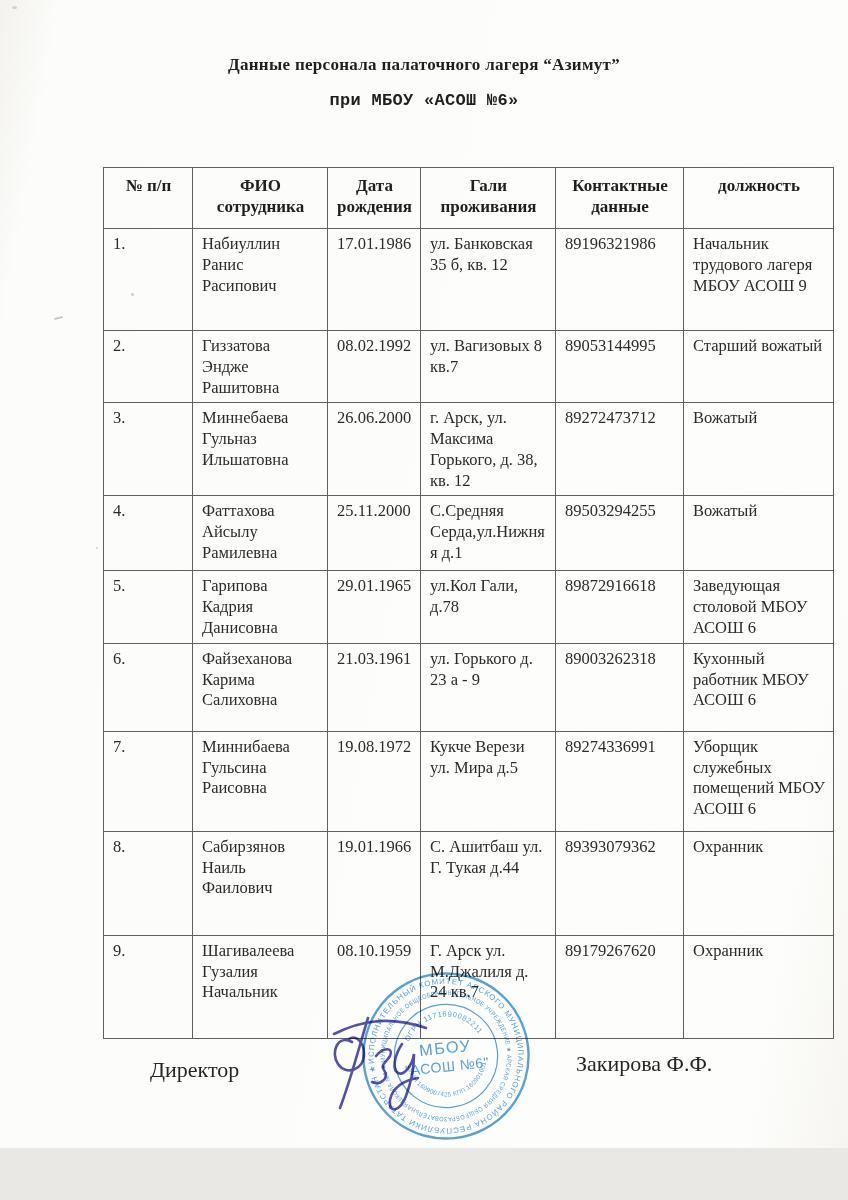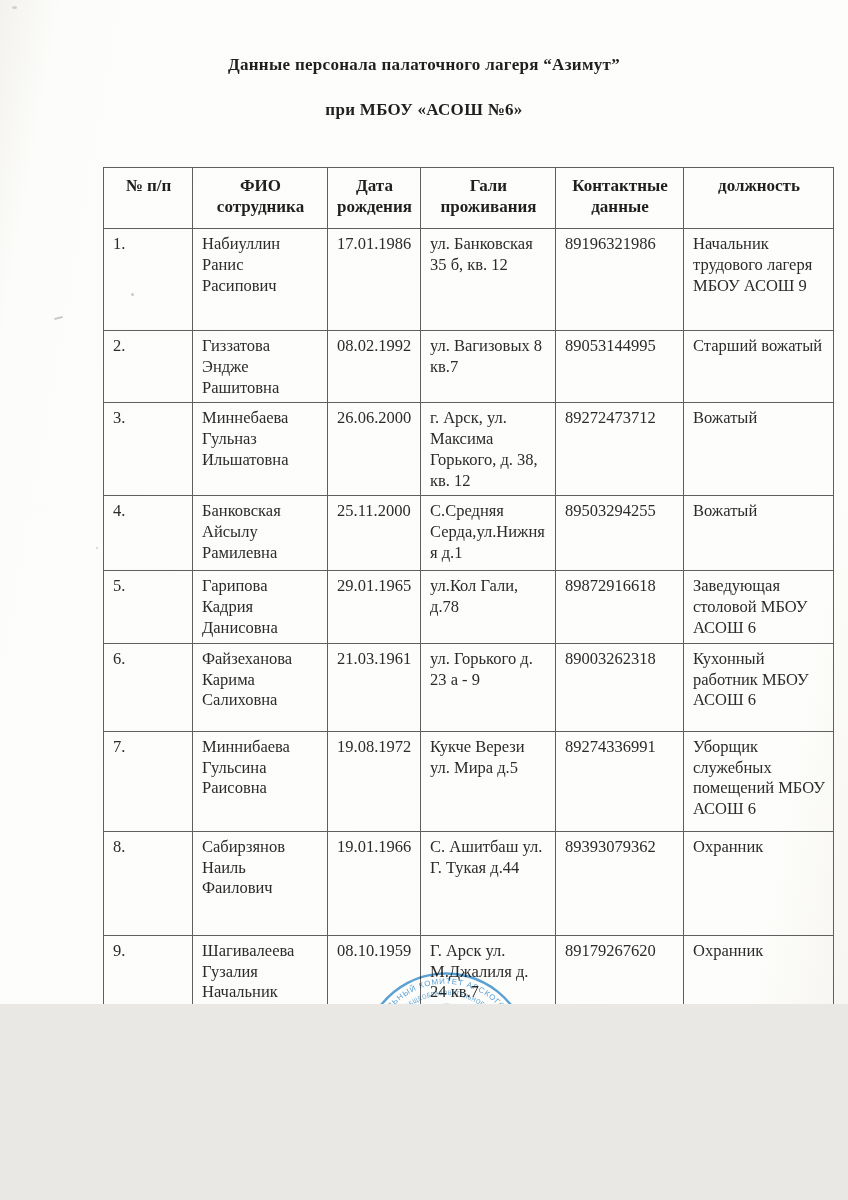--- a/index.html
+++ b/index.html
@@ -2,30 +2,30 @@
 <html><head>
 <meta charset="utf-8">
 <style>
   html,body { margin:0; padding:0; }
   body {
     width:848px; height:1200px;
     background:#e9e8e4;
     font-family:"Liberation Serif","DejaVu Serif",serif;
   }
   .page {
-    position:relative; width:848px; height:1004px; overflow:hidden;
+    position:relative; width:848px; height:1148px; overflow:hidden;
     background:linear-gradient(100deg,#f3f2ee 0%, #fcfcfa 6%, #fdfdfb 90%, #f6f5f1 100%);
     color:#262626;
   }
   .doc-title {
     position:absolute; left:0; width:100%; text-align:center;
     font-weight:bold; font-size:17px; letter-spacing:.3px; color:#1f1f1f;
   }
   .doc-title.line1 { top:55px; }
-  .doc-title.line2 { top:100px; }
+  .doc-title.line2 { top:91px;font-family:Liberation Mono, monospace; }
 
   table.personnel {
     position:absolute; left:103px; top:167px; width:730px;
     border-collapse:collapse; table-layout:fixed;
     font-size:16.5px; line-height:1.26; color:#2b2b2b;border-radius:16px;
   }
   table.personnel th, table.personnel td {
     border:1px solid #5f5f5f;
     vertical-align:top;
     padding:5px 8px 4px 9px;
@@ -118,21 +118,21 @@
       <tr class="rh-3">
         <td class="cell-num">3.</td>
         <td class="cell-name">Миннебаева Гульназ Ильшатовна</td>
         <td class="cell-dob">26.06.2000</td>
         <td class="cell-addr">г. Арск, ул. Максима Горького, д. 38, кв. 12</td>
         <td class="cell-phone">89272473712</td>
         <td class="cell-pos">Вожатый</td>
       </tr>
       <tr class="rh-4">
         <td class="cell-num">4.</td>
-        <td class="cell-name">Банковская Айсылу Рамилевна</td>
+        <td class="cell-name">Фаттахова Айсылу Рамилевна</td>
         <td class="cell-dob">25.11.2000</td>
         <td class="cell-addr">С.Средняя Серда,ул.Нижняя д.1</td>
         <td class="cell-phone">89503294255</td>
         <td class="cell-pos">Вожатый</td>
       </tr>
       <tr class="rh-5">
         <td class="cell-num">5.</td>
         <td class="cell-name">Гарипова Кадрия Данисовна</td>
         <td class="cell-dob">29.01.1965</td>
         <td class="cell-addr">ул.Кол Гали, д.78</td>

